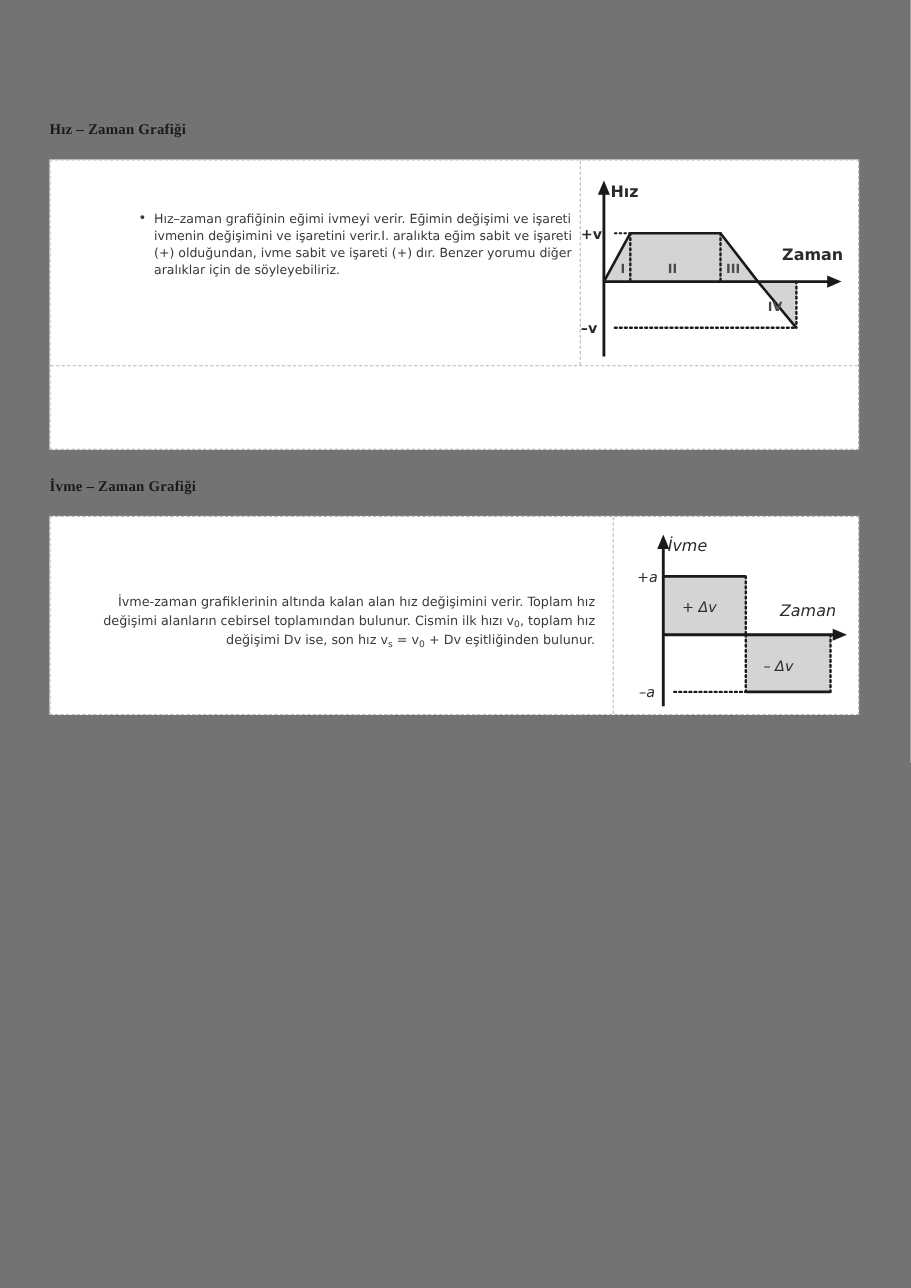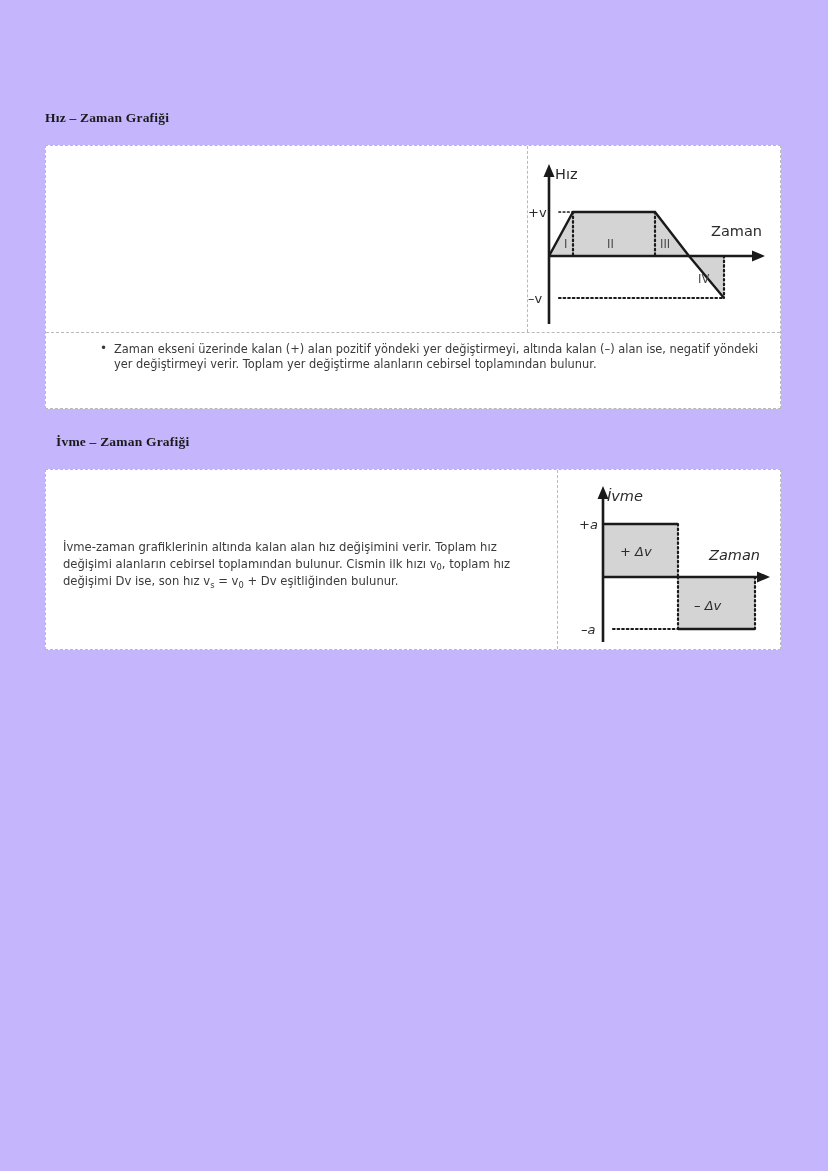--- a/index.html
+++ b/index.html
@@ -9,32 +9,32 @@
     background: #ffffff;
   }
   body {
     font-family: "DejaVu Sans", "Liberation Sans", sans-serif;
     color: #231f20;
   }
   .page {
     position: relative;
     width: 828px;
     height: 1171px;
-    background: #c4b5fd;
+    background: #737373;
     padding-left: 25px;
   }
   .section-heading {
     font-family: "Liberation Serif", "DejaVu Serif", serif;
     font-weight: bold;
     font-size: 13.5px;
     color: #1a1a1a;
     letter-spacing: 0.2px;
   }
   .h1-pos { position: absolute; left: 45px; top: 110px; }
-  .h2-pos { position: absolute; left: 56px; top: 434px; }
+  .h2-pos { position: absolute; left: 45px; top: 434px; }
 
   
   .tbl {
     position: absolute;
     border: 1px dashed #b9b9b9;
     background: #fff;
   }
   .tbl-1 { left: 45px; top: 145px; width: 736px; height: 264px; }
   .tbl-2 { left: 45px; top: 469px; width: 736px; height: 181px; }
 
@@ -45,21 +45,21 @@
 
   
   .t1-r1 { height: 187px; }
   .t1-c1 { width: 482px; }
   .t1-c2 { width: 252px; }
   .t1-r2 { height: 74px; }
   .t1-r2-cell { width: 734px; }
 
   
   .t2-r1 { height: 179px; }
-  .t2-c1 { width: 512px; }
+  .t2-c1 { width: 512px; text-align: right; }
   .t2-c2 { width: 222px; }
 
   
   ul.bl {
     margin: 0;
     padding: 0 0 0 26px;
     list-style: none;
   }
   ul.bl li {
     position: relative;
@@ -85,21 +85,21 @@
     left: 17px; top: 69px;
     width: 478px;
     font-size: 11.6px;
     line-height: 16.5px;
     color: #3a3a3a;
   }
   .para sub { font-size: 8.3px; vertical-align: baseline; position: relative; top: 2.5px; }
 
   
   .graph { position: absolute; }
-  .g1 { left: 0px; top: 0px; width: 252px; height: 187px; }
+  .g1 { left: 0px; top: 0px; width: 252px; height: 187px; font-weight: bold; }
   .g2 { left: 0px; top: 0px; width: 222px; height: 179px; font-style: italic; }
   svg { display: block; }
   .axis { stroke: #1a1a1a; stroke-width: 2.6; fill: none; }
   .curve { stroke: #1a1a1a; stroke-width: 2.4; fill: none; }
   .fill { fill: #d4d4d4; stroke: none; }
   .dot { stroke: #1a1a1a; stroke-width: 2.2; fill: none; stroke-dasharray: 1.6 3.0; stroke-linecap: round; }
   .dotthin { stroke: #1a1a1a; stroke-width: 1.7; fill: none; stroke-dasharray: 1.5 2.8; stroke-linecap: round; }
   .glabel {
     font-family: "DejaVu Sans", "Liberation Sans", sans-serif;
     fill: #2b2b2b;
@@ -114,20 +114,21 @@
 <div class="page">
 
   <div class="section-heading h1-pos">Hız – Zaman Grafiği</div>
 
   <div class="tbl tbl-1">
 
     <div class="row t1-r1 divider-h">
 
       <div class="cell t1-c1 divider-v">
         <ul class="bl bl-1">
+          <li>Hız–zaman grafiğinin eğimi ivmeyi verir. Eğimin değişimi ve işareti ivmenin değişimini ve işaretini verir.I. aralıkta eğim sabit ve işareti (+) olduğundan, ivme sabit ve işareti (+) dır. Benzer yorumu diğer aralıklar için de söyleyebiliriz.</li>
         </ul>
       </div>
 
       <div class="cell t1-c2">
         <div class="graph g1">
           <svg width="252" height="187" viewBox="0 0 252 187" xmlns="http://www.w3.org/2000/svg">
 
             <polygon class="fill" points="21,110 45,66 127,66 161,110"></polygon>
 
             <polygon class="fill" points="161,110 196,152 196,110"></polygon>
@@ -158,21 +159,20 @@
             <text class="roman" x="170" y="137">IV</text>
           </svg>
         </div>
       </div>
 
     </div>
 
     <div class="row t1-r2">
       <div class="cell t1-r2-cell">
         <ul class="bl bl-2">
-          <li>Zaman ekseni üzerinde kalan (+) alan pozitif yöndeki yer değiştirmeyi, altında kalan (–) alan ise, negatif yöndeki yer değiştirmeyi verir. Toplam yer değiştirme alanların cebirsel toplamından bulunur.</li>
         </ul>
       </div>
     </div>
 
   </div>
 
   <div class="section-heading h2-pos">İvme – Zaman Grafiği</div>
 
   <div class="tbl tbl-2">
     <div class="row t2-r1">

